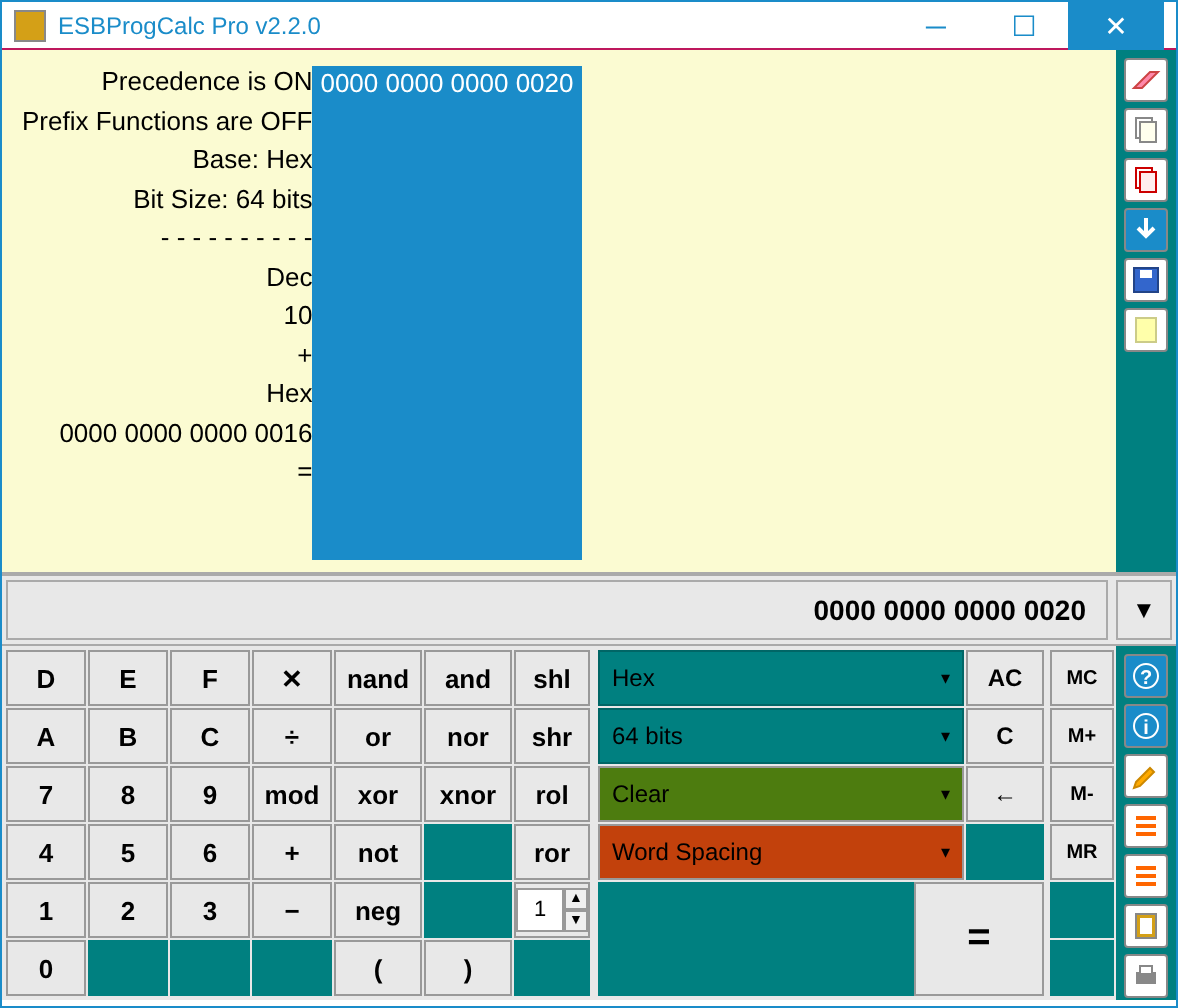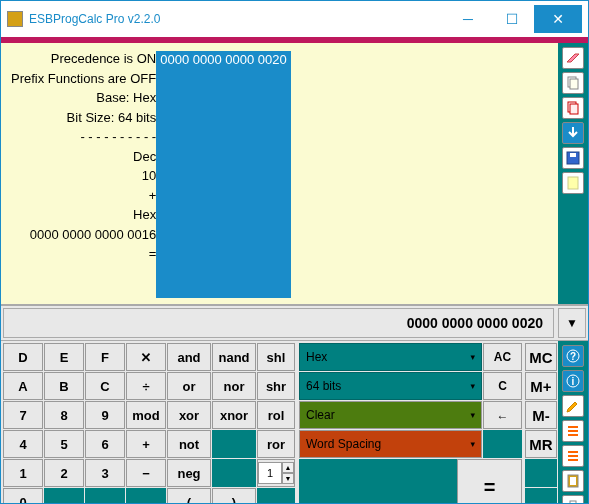--- a/index.html
+++ b/index.html
@@ -1,17 +1,17 @@
 <!DOCTYPE html>
 <html><head>
 <meta charset="utf-8">
 <style>
   * { box-sizing: border-box; margin: 0; padding: 0; }
   body { font-family: "Segoe UI", Arial, sans-serif; font-size: 12px; background: #fff; width: 589px; height: 504px; overflow: hidden; border: 1px solid #1a8cc9; }
-  .titlebar { height: 42px; background: #fff; display: flex; align-items: center; padding: 0 6px; border-bottom: 6px solid #be185d; }
+  .titlebar { height: 24px; background: #fff; display: flex; align-items: center; padding: 0 6px; border-bottom: 1px solid #be185d; }
   .titlebar .icon { width: 16px; height: 16px; background: #d4a017; border: 1px solid #888; margin-right: 6px; }
   .titlebar .title { color: #1a8cc9; font-size: 12px; flex: 1; }
   .titlebar .winbtn { width: 44px; height: 28px; display: flex; align-items: center; justify-content: center; color: #1a8cc9; font-size: 14px; cursor: pointer; }
   .titlebar .winbtn.close { background: #1a8cc9; color: #fff; width: 48px; }
   .main { display: flex; height: 261px; }
   .history { flex: 1; background: #fbfbd2; padding: 6px 10px; font-family: Arial; font-size: 13px; color: #000; display: flex; flex-direction: row; }
   .history-lines { text-align: right; line-height: 1.5; }
   .history .cur { background: #1a8cc9; color: #fff; padding: 1px 4px; margin-top: 2px; text-align: right; }
   .sidebar { width: 30px; background: #008080; display: flex; flex-direction: column; align-items: center; padding-top: 4px; gap: 3px; }
   .sideicon { width: 22px; height: 22px; background: #fff; border: 1px solid #888; border-radius: 2px; display: flex; align-items: center; justify-content: center; cursor: pointer; }
@@ -30,21 +30,21 @@
   .rightpanel { flex: 1; display: flex; flex-direction: column; gap: 1px; padding: 2px; }
   .rprow { display: flex; gap: 1px; height: 28px; }
   .combo { flex: 1; background: #008080; color: #000; border: 1px solid #006666; display: flex; align-items: center; padding: 0 6px; font-size: 12px; cursor: pointer; position: relative; }
   .combo .carrow { position: absolute; right: 6px; font-size: 9px; }
   .smallkey { width: 39px; background: #e8e8e8; border: 1px solid #999; display: flex; align-items: center; justify-content: center; font-weight: bold; font-size: 12px; cursor: pointer; }
   .eqrow { flex: 1; display: flex; }
   .eqrow .tealfill { background: #008080; flex: 0 0 158px; }
   .eqbtn { flex: 1; background: #e8e8e8; border: 1px solid #999; display: flex; align-items: center; justify-content: center; font-weight: bold; font-size: 20px; cursor: pointer; }
   .rside { width: 30px; background: #008080; display: flex; flex-direction: column; align-items: center; padding-top: 4px; gap: 3px; }
   .memcol { width: 34px; display: flex; flex-direction: column; gap: 1px; padding: 2px 1px; }
-  .memkey { height: 28px; background: #e8e8e8; border: 1px solid #999; display: flex; align-items: center; justify-content: center; font-weight: bold; font-size: 15px; cursor: pointer; }
+  .memkey { height: 28px; background: #e8e8e8; border: 1px solid #999; display: flex; align-items: center; justify-content: center; font-weight: bold; font-size: 10px; cursor: pointer; }
 </style>
 </head>
 <body>
 
 <div class="titlebar">
   <div class="icon"></div>
   <div class="title">ESBProgCalc Pro v2.2.0</div>
   <div class="winbtn">─</div>
   <div class="winbtn">☐</div>
   <div class="winbtn close">✕</div>
@@ -108,22 +108,22 @@
   <div class="display-val">0000 0000 0000 0020</div>
   <div class="drop-btn">▼</div>
 </div>
 
 <div class="keypad-area">
   <div class="keypad">
     <div class="key">D</div>
     <div class="key">E</div>
     <div class="key">F</div>
     <div class="key">✕</div>
+    <div class="key">nand</div>
     <div class="key">and</div>
-    <div class="key">nand</div>
     <div class="key">shl</div>
 
     <div class="key">A</div>
     <div class="key">B</div>
     <div class="key">C</div>
     <div class="key">÷</div>
     <div class="key">or</div>
     <div class="key">nor</div>
     <div class="key">shr</div>
 

